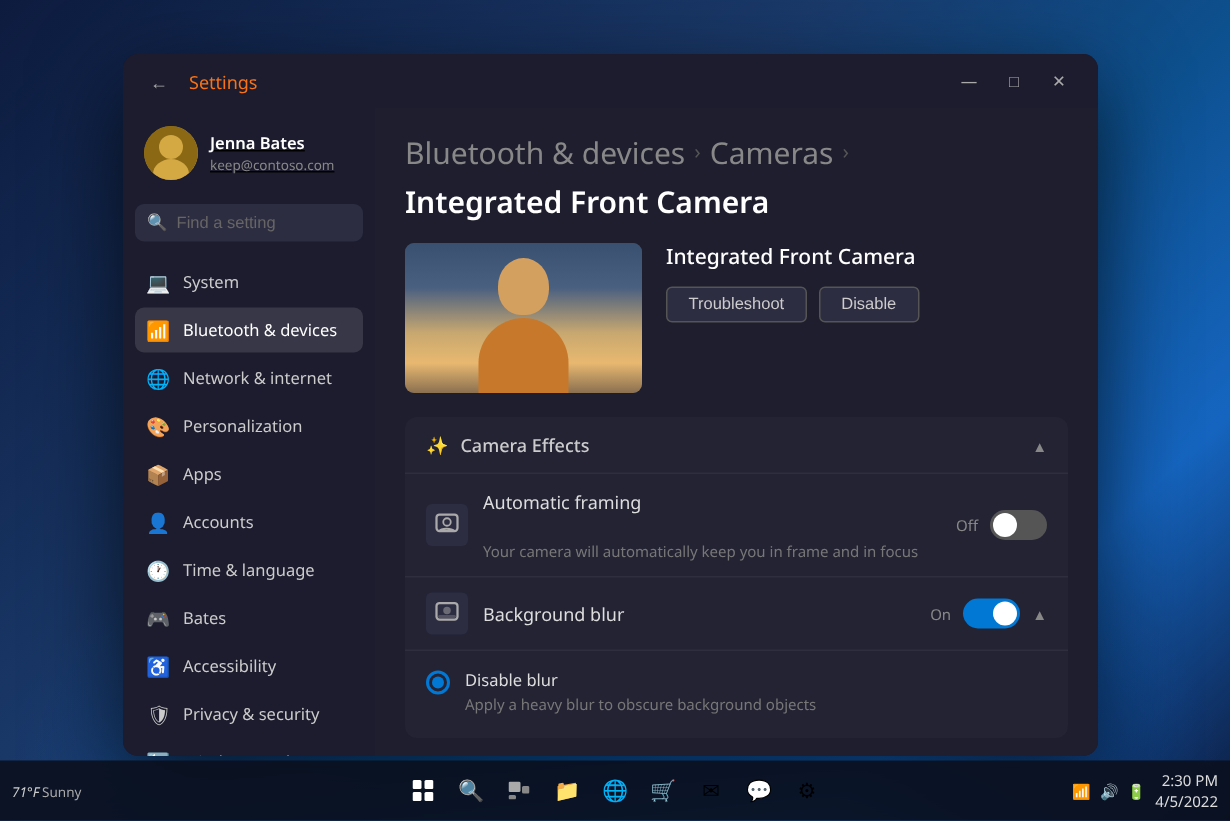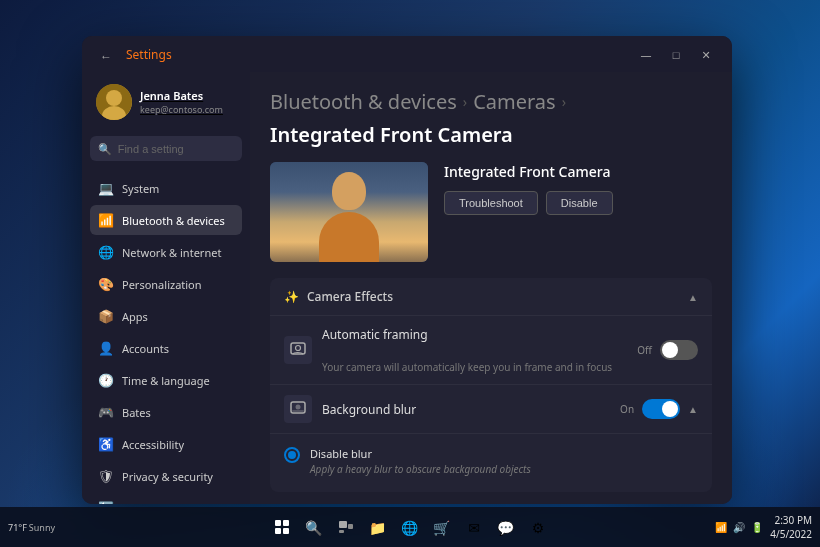--- a/index.html
+++ b/index.html
@@ -477,21 +477,21 @@
 
     .radio-dot {
       width: 8px;
       height: 8px;
       border-radius: 50%;
       background: #0078d4;
     }
 
     .radio-text { flex: 1; }
     .radio-title { font-size: 11px; color: #ddd; }
-    .radio-desc { font-size: 10px; color: #777; margin-top: 1px; font-style: italic; }
+    .radio-desc { font-size: 10px; color: #777; margin-top: 1px; }
 
     
     .main-content::-webkit-scrollbar { width: 6px; }
     .main-content::-webkit-scrollbar-track { background: transparent; }
     .main-content::-webkit-scrollbar-thumb { background: #444; border-radius: 3px; }
   </style>
 </head>
 <body>
 
 <div class="desktop">
@@ -671,21 +671,21 @@
             </div>
           </div>
         </div>
 
       </div>
     </div>
   </div>
 
   <div class="taskbar">
     <div class="taskbar-left">
-      <span style="font-size:9px;color:#ccc;">71°F</span>
+      <span style="font-size:9px;color:#ccc;font-style:italic;">71°F</span>
       <span style="font-size:9px;color:#aaa;">Sunny</span>
     </div>
     <div class="taskbar-center">
       <div class="taskbar-icon">
         <svg width="14" height="14" viewBox="0 0 14 14" fill="none">
           <rect x="0" y="0" width="6" height="6" rx="1" fill="#fff"></rect>
           <rect x="8" y="0" width="6" height="6" rx="1" fill="#fff"></rect>
           <rect x="0" y="8" width="6" height="6" rx="1" fill="#fff"></rect>
           <rect x="8" y="8" width="6" height="6" rx="1" fill="#fff"></rect>
         </svg>

